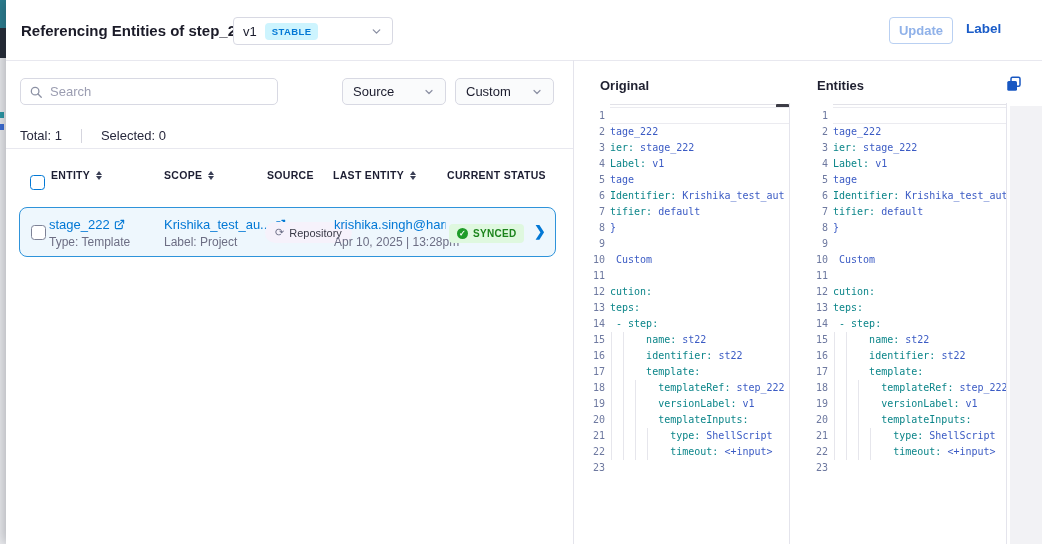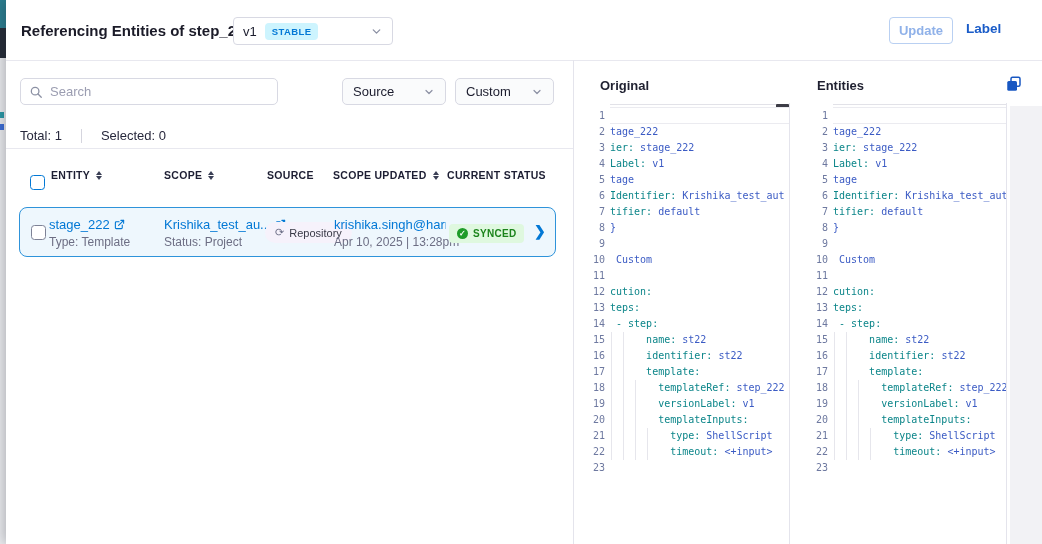--- a/index.html
+++ b/index.html
@@ -169,21 +169,21 @@
     <span>SCOPE</span>
     <span class="sort">
         <i class="up"></i>
         <i class="dn"></i>
       </span>
   </div>
   <div class="th" style="left:267px">
     <span>SOURCE</span>
   </div>
   <div class="th" style="left:333px">
-    <span>SCOPE UPDATED</span>
+    <span>LAST ENTITY</span>
     <span class="sort">
         <i class="up"></i>
         <i class="dn"></i>
       </span>
   </div>
   <div class="th" style="left:447px">
     <span>CURRENT STATUS</span>
   </div>
 
   <div class="entity-row">
@@ -205,21 +205,21 @@
       <div class="cell-main">
         <span>Krishika_test_au...</span>
         <span style="display:flex">
           <svg width="11" height="11" viewBox="0 0 24 24" fill="none" stroke="#0278d5" stroke-width="2.4" stroke-linecap="round" stroke-linejoin="round">
               <path d="M18 13v6a2 2 0 0 1-2 2H5a2 2 0 0 1-2-2V8a2 2 0 0 1 2-2h6"></path>
               <polyline points="15 3 21 3 21 9"></polyline>
               <line x1="10" y1="14" x2="21" y2="3"></line>
             </svg>
         </span>
       </div>
-      <div class="cell-sub">Status: Project</div>
+      <div class="cell-sub">Label: Project</div>
     </div>
     <div class="badge-repo">
       <span class="repo-ic">⟳</span>
       <span>Repository</span>
     </div>
     <div class="col-updated">
       <div class="cell-main">
           <span>krishika.singh@harnes...</span>
         </div>
       <div class="cell-sub">Apr 10, 2025 | 13:28pm</div>

